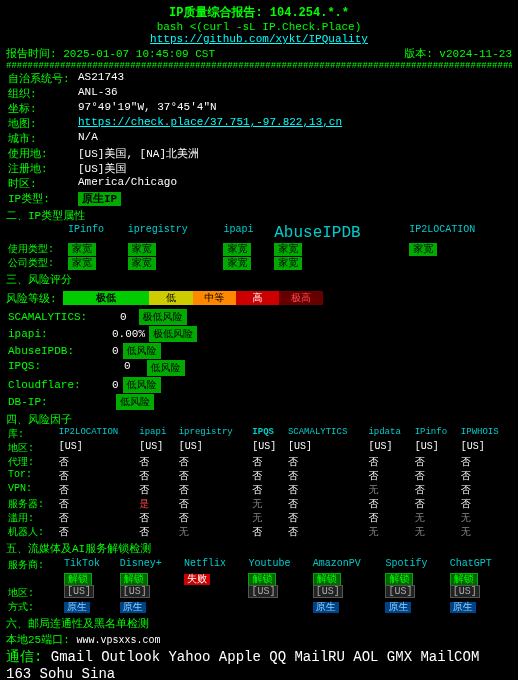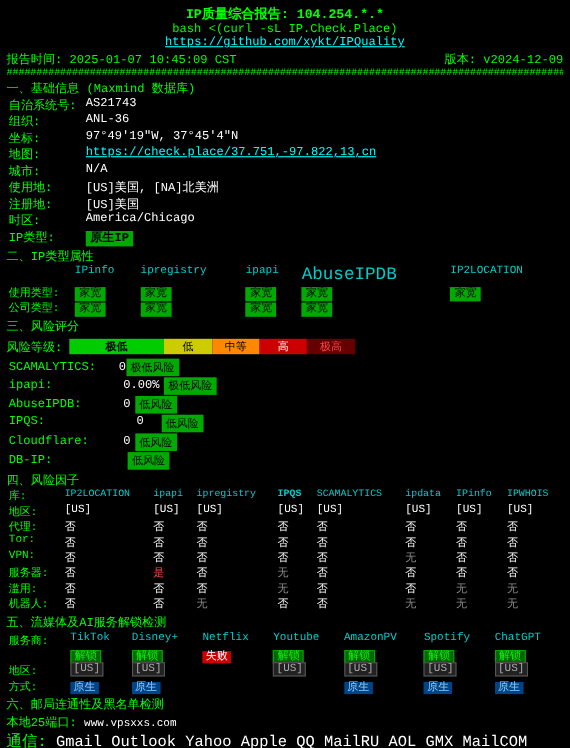--- a/index.html
+++ b/index.html
@@ -40,26 +40,25 @@
 
 <div>
 
   <div class="ip-title">IP质量综合报告: 104.254.*.*</div>
   <div class="cmd-line">bash &lt;(curl -sL IP.Check.Place)</div>
   <div style="text-align:center;">
     <span class="link">https://github.com/xykt/IPQuality</span>
   </div>
   <div style="display:flex; justify-content:space-between; margin-top:1px;">
     <span class="report-line">报告时间: 2025-01-07 10:45:09 CST</span>
-    <span class="report-line">版本: v2024-12-09</span>
+    <span class="report-line">版本: v2024-11-23</span>
   </div>
 
   <div class="hash-line" style="font-size:9px; overflow:hidden; white-space:nowrap; color:#00ff00; letter-spacing:0;">########################################################################################################</div>
 
-  <div class="section-header">一、基础信息 (Maxmind 数据库)</div>
 
   <table style="width:100%;">
     <tbody>
         <tr>
       <td style="color:#00ff00; width:70px;">自治系统号:</td>
       <td style="color:#fff;">AS21743</td>
     </tr>
     <tr>
       <td style="color:#00ff00;">组织:</td>
       <td style="color:#fff;">ANL-36</td>
@@ -133,21 +132,21 @@
     <div class="risk-bar-container">
       <div class="risk-green">极低</div>
       <div class="risk-yellow">低</div>
       <div class="risk-orange">中等</div>
       <div class="risk-red">高</div>
       <div class="risk-darkred">极高</div>
     </div>
   </div>
 
   <div style="margin-left:2px;">
-    <div style="display:flex; gap:0; align-items:center; margin:1px 0;">
+    <div style="display:flex; gap:12px; align-items:center; margin:1px 0;">
       <span style="color:#00ff00; min-width:100px;">SCAMALYTICS:</span>
       <span style="color:#fff;">0</span>
       <span class="green-bg" style="font-size:10px;">极低风险</span>
     </div>
     <div style="display:flex; gap:4px; align-items:center; margin:1px 0;">
       <span style="color:#00ff00; min-width:100px;">ipapi:</span>
       <span style="color:#fff;">0.00%</span>
       <span class="green-bg" style="font-size:10px;">极低风险</span>
     </div>
     <div style="display:flex; gap:4px; align-items:center; margin:1px 0;">

